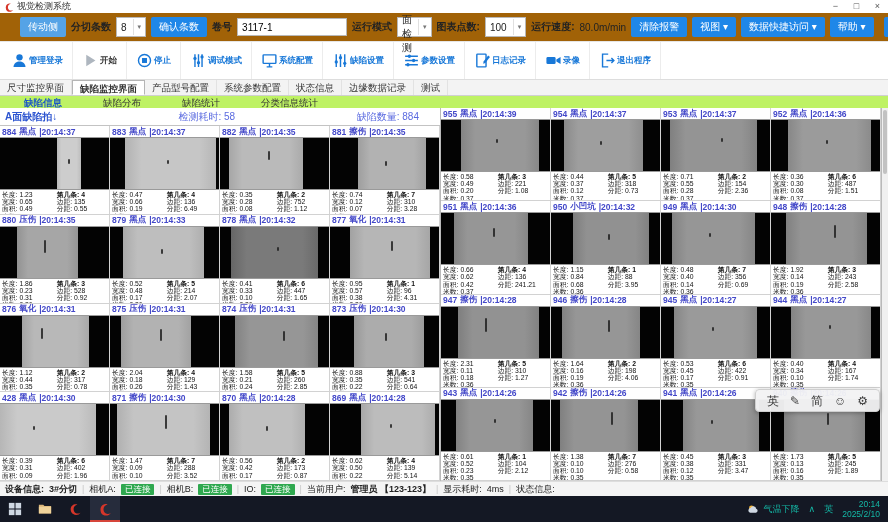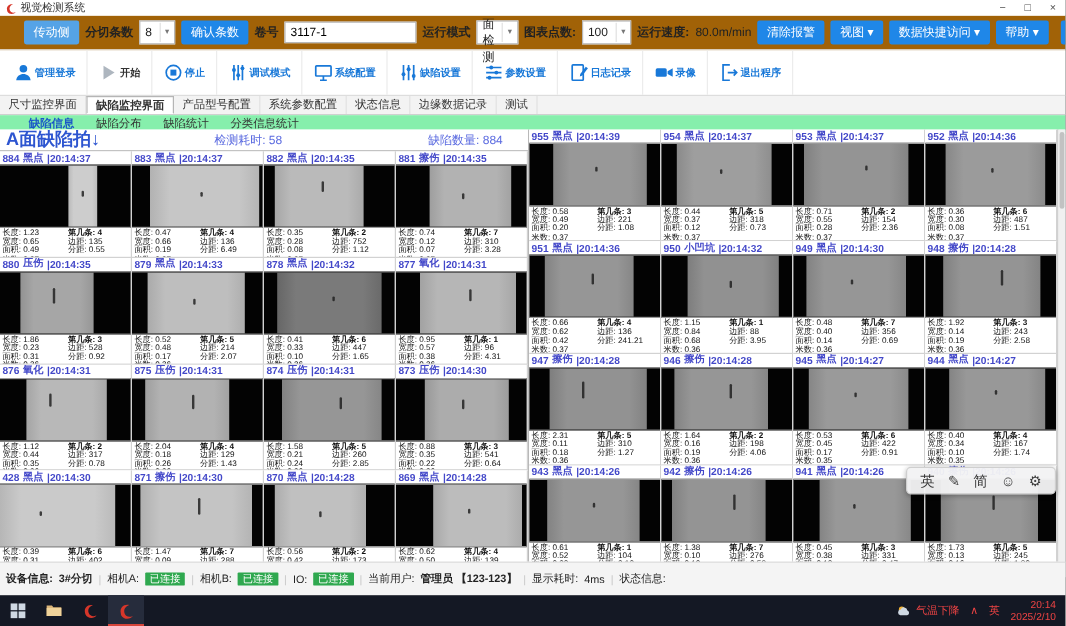--- a/index.html
+++ b/index.html
@@ -25,54 +25,54 @@
   .toolbar2{height:37px;display:flex;align-items:stretch;background:#fff;border-bottom:1px solid #ddd;padding-left:2px;}
   .tbtn{display:flex;flex-direction:row;align-items:center;justify-content:center;gap:1px;padding:0 9px;border-right:1px solid #ececec;cursor:default;}
   .tbtn .tb-icon{width:17px;height:17px;display:block;}
   .tbtn .tb-icon svg{width:17px;height:17px;display:block;}
   .tbtn .tb-label{font-size:8.5px;font-weight:bold;color:#1878d8;white-space:nowrap;}
   .tbtn.disabled .tb-label{color:#333;}
   
   .tabs{height:15px;display:flex;font-size:9.5px;background:#f3f3f3;border-bottom:1px solid #d0d0d0;}
   .tab{padding:0 7px;line-height:15px;color:#333;border-right:1px solid #e2e2e2;white-space:nowrap;cursor:default;}
   .tab.active{background:#fff;font-weight:bold;border:1px solid #b5b5b5;border-bottom:1px solid #fff;}
-  .subtabs{height:15px;display:flex;gap:18px;padding-left:24px;font-size:9.5px;align-items:center;background:#86efac;border-bottom:1px solid #ddd;}
+  .subtabs{height:15px;display:flex;gap:41px;padding-left:24px;font-size:9.5px;align-items:center;background:#bef264;border-bottom:1px solid #ddd;}
   .subtab{color:#333;cursor:default;white-space:nowrap;}
   .subtab.active{color:#1a56c8;font-weight:bold;}
   
   .content{position:absolute;top:108px;left:0;width:888px;height:373px;display:flex;background:#fff;}
   .panel{width:441px;border-right:1px solid #b9b9b9;display:flex;flex-direction:column;}
   .panel-header{height:17px;position:relative;display:flex;align-items:center;font-size:10px;border-bottom:1px solid #c3c3c3;padding:0 5px;background:#fff;}
-  .panel-title{color:#2d55d0;font-weight:bold;font-size:15px;}
+  .panel-title{color:#2d55d0;font-weight:bold;font-size:10px;}
   .panel-elapsed{position:absolute;left:47%;transform:translateX(-50%);color:#5a6ae0;}
   .panel-count{margin-left:auto;color:#5a6ae0;padding-right:16px;}
   .grid{flex:1;display:grid;grid-template-columns:repeat(4,1fr);grid-template-rows:repeat(4,1fr);}
   .cell{border-right:1px solid #d2d2d2;border-bottom:1px solid #d2d2d2;display:flex;flex-direction:column;overflow:hidden;background:#fff;cursor:default;}
   .cell-head{height:11px;flex:0 0 11px;font-size:8.5px;font-weight:600;color:#4348c9;display:flex;gap:3px;align-items:center;padding:0 2px;white-space:nowrap;overflow:hidden;}
   .cell-img{position:relative;height:51px;flex:0 0 51px;background:#030303;overflow:hidden;border-top:1px solid #9a9a9a;border-bottom:1px solid #9a9a9a;}
   .grayband{position:absolute;top:0;bottom:0;}
   .defect{position:absolute;width:2px;border-radius:2px;background:rgba(28,28,28,.82);}
   .cell-stats{flex:1;position:relative;font-size:6.8px;line-height:1.06;padding:1px 0 0 2px;color:#111;}
   .scol{position:absolute;top:1px;white-space:nowrap;}
   .scol.sl{left:2px;}
   .scol.sr{left:52%;}
   .scol .brow{font-weight:bold;}
   
   .vscroll{width:6px;background:#f0f0f0;position:relative;}
   .vthumb{position:absolute;top:2px;left:1px;width:4px;height:64px;background:#c2c2c2;border-radius:2px;}
   
   .ime{position:absolute;right:8px;top:389px;height:21px;background:rgba(243,243,244,.96);border:1px solid #cfcfcf;border-radius:4px;box-shadow:0 1px 4px rgba(0,0,0,.3);display:flex;align-items:center;gap:11px;padding:0 11px;font-size:12px;color:#3a3a3a;z-index:5;}
   .ime span{cursor:default;line-height:1;}
   
-  .statusbar{position:absolute;left:0;bottom:26px;width:888px;height:28px;background:#f4f4f4;border-top:1px solid #ddd;display:flex;align-items:center;font-size:9px;color:#222;gap:5px;padding:0 5px;box-sizing:border-box;}
+  .statusbar{position:absolute;left:0;bottom:26px;width:888px;height:15px;background:#f4f4f4;border-top:1px solid #ddd;display:flex;align-items:center;font-size:9px;color:#222;gap:5px;padding:0 5px;box-sizing:border-box;}
   .sb-b{font-weight:bold;}
   .chip{background:#2fa84f;color:#fff;padding:0 4px;border-radius:1px;font-size:8.5px;line-height:11px;}
   .sep{color:#c8c8c8;}
   
-  .taskbar{position:absolute;left:0;bottom:0;width:888px;height:26px;background:#141824;display:flex;align-items:center;color:#ef4444;}
+  .taskbar{position:absolute;left:0;bottom:0;width:888px;height:26px;background:#141824;display:flex;align-items:center;color:#14b8a6;}
   .tk-left{display:flex;height:100%;}
   .tk-ic{width:30px;height:100%;display:flex;align-items:center;justify-content:center;}
   .tk-ic svg{width:14px;height:14px;display:block;}
   .tk-ic.active{background:#262c3c;box-shadow:inset 0 -2px 0 #d6453a;}
   .tk-right{margin-left:auto;display:flex;align-items:center;gap:9px;padding-right:8px;font-size:9px;}
   .weather{display:flex;align-items:center;gap:4px;}
   .clock{text-align:right;font-size:8.5px;line-height:1.2;}
 </style>
 </head>
 <body>

